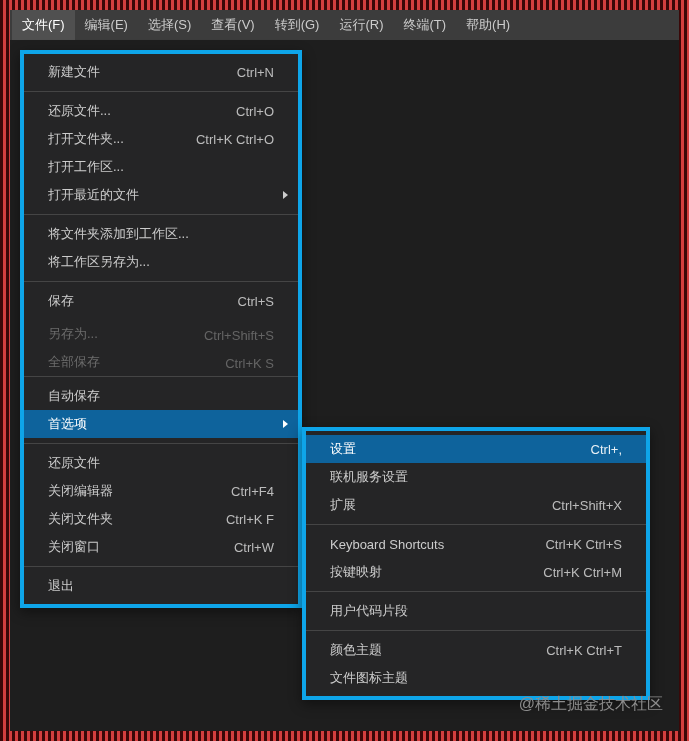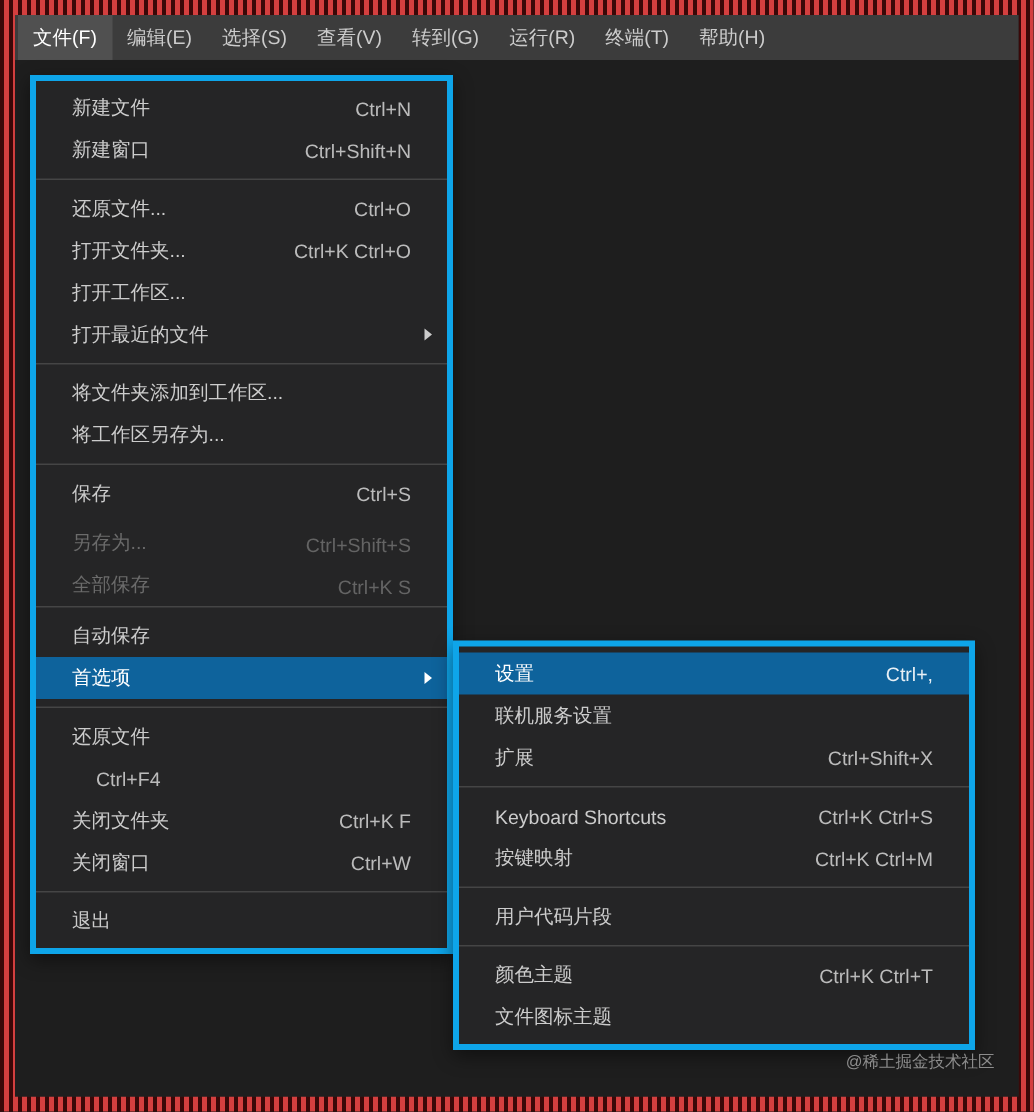--- a/index.html
+++ b/index.html
@@ -65,21 +65,21 @@
     border-top: 4px solid transparent;
     border-bottom: 4px solid transparent;
     border-left: 5px solid currentColor;
   }
   .editor-area {
     position: absolute; top: 30px; left: 0; right: 0; bottom: 0;
     background: #1e1e1e;
   }
   .watermark {
     position: absolute; right: 16px; bottom: 16px;
-    color: #8c8c8c; font-size: 11px;
+    color: #8c8c8c; font-size: 16px;
   }
 </style>
 </head>
 <body>
 
 <div class="frame"></div>
 <div class="inner">
   <div class="menubar" id="menubar">
       <div class="menubar-item active">文件(F)</div>
       <div class="menubar-item">编辑(E)</div>
@@ -89,24 +89,20 @@
       <div class="menubar-item">运行(R)</div>
       <div class="menubar-item">终端(T)</div>
       <div class="menubar-item">帮助(H)</div>
     </div>
   <div class="editor-area"></div>
   <div class="menu file" id="file-menu">
       <div class="menu-item">
         <span class="label">新建文件</span>
         <span class="shortcut">Ctrl+N</span>
       </div>
-      <div class="menu-item">
-        <span class="label">新建窗口</span>
-        <span class="shortcut">Ctrl+Shift+N</span>
-      </div>
       <div class="menu-sep"></div>
       <div class="menu-item">
         <span class="label">还原文件...</span>
         <span class="shortcut">Ctrl+O</span>
       </div>
       <div class="menu-item">
         <span class="label">打开文件夹...</span>
         <span class="shortcut">Ctrl+K Ctrl+O</span>
       </div>
       <div class="menu-item">
@@ -142,20 +138,21 @@
       </div>
       <div class="menu-item highlight">
         <span class="label">首选项</span>
         <span class="submenu-arrow"></span>
       </div>
       <div class="menu-sep"></div>
       <div class="menu-item">
         <span class="label">还原文件</span>
       </div>
       <div class="menu-item">
+        <span class="label">关闭编辑器</span>
         <span class="shortcut">Ctrl+F4</span>
       </div>
       <div class="menu-item">
         <span class="label">关闭文件夹</span>
         <span class="shortcut">Ctrl+K F</span>
       </div>
       <div class="menu-item">
         <span class="label">关闭窗口</span>
         <span class="shortcut">Ctrl+W</span>
       </div>

